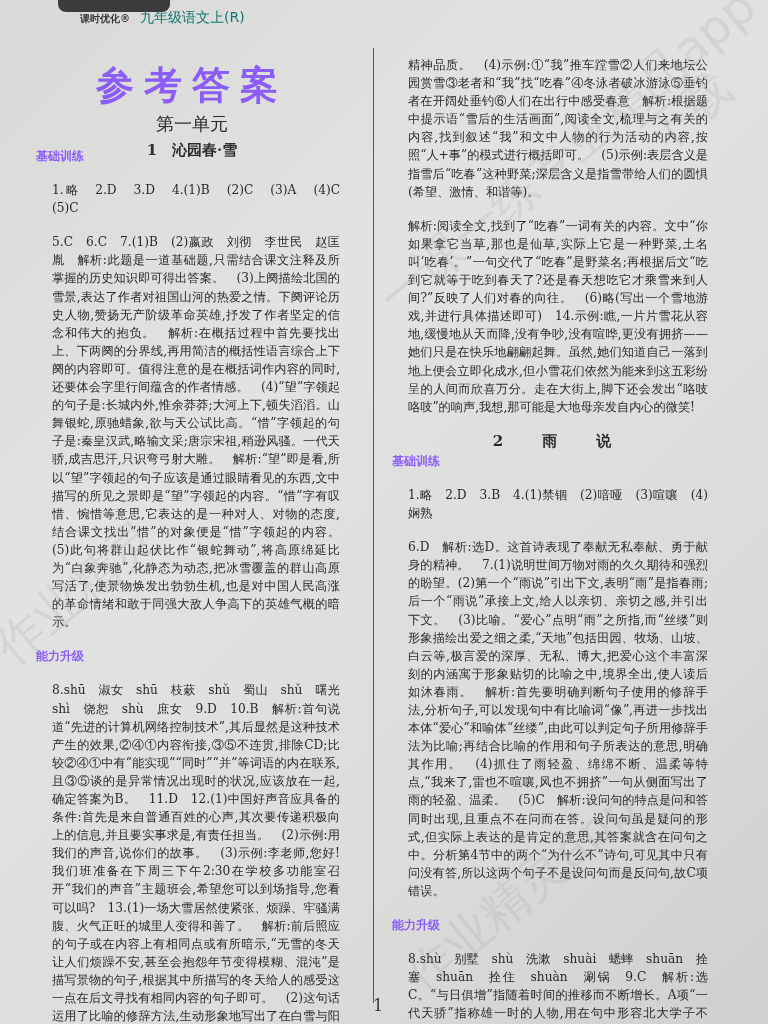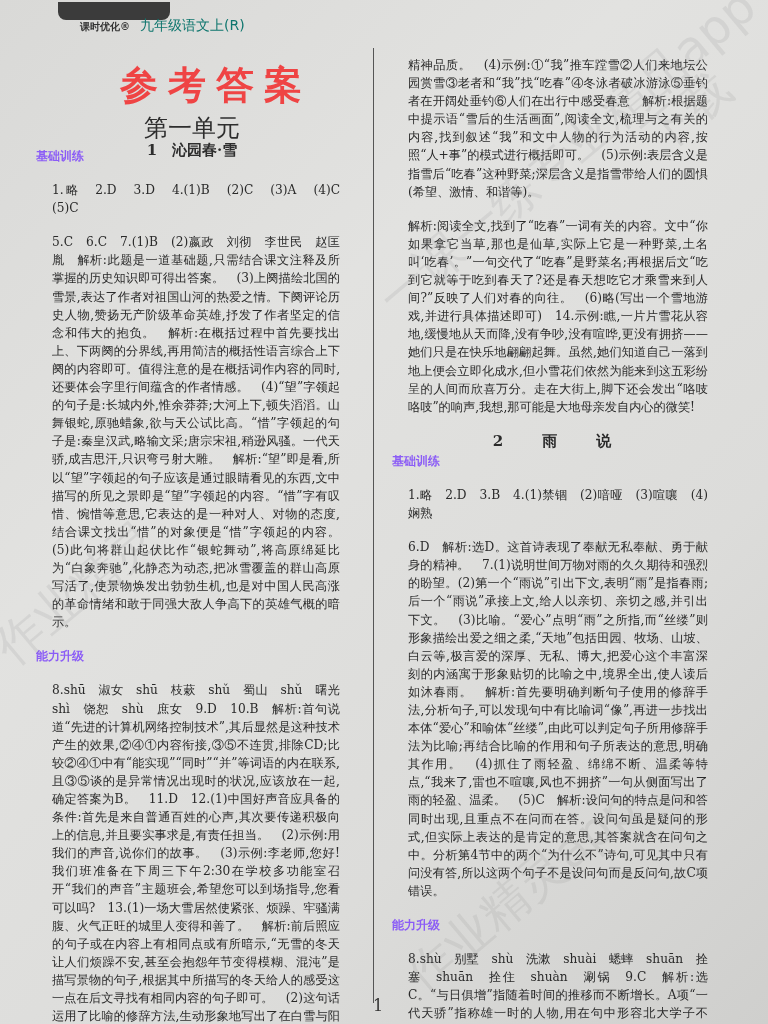--- a/index.html
+++ b/index.html
@@ -3,43 +3,42 @@
 <meta charset="utf-8">
 <style>
   html, body { margin:0; padding:0; }
   body {
     width:768px; height:1024px; overflow:hidden; position:relative;
     background: linear-gradient(135deg, #d9d9d7 0%, #e2e2e0 35%, #dcdcda 70%, #cfcfcd 100%);
     font-family: "DejaVu Serif", "Liberation Serif", serif;
     color:#2a2a2a;
   }
   .header {
-    position:absolute; left:40px; top:8px; width:330px; height:40px;
+    position:absolute; left:40px; top:0; width:330px; height:40px;
   }
   .logo-box {
     position:absolute; left:18px; top:-6px; width:112px; height:18px;
     background:#3b3b3b; border-radius:0 0 8px 8px;
   }
   .logo-text {
     position:absolute; left:40px; top:12px; font-size:10px; font-weight:bold; color:#333;
     font-family:"DejaVu Sans", sans-serif;
   }
   .book-title {
     position:absolute; left:100px; top:9px; font-size:14px; color:#0f766e;
     font-family:"DejaVu Sans", sans-serif;
   }
   .main-title {
     position:absolute; left:0; width:384px; top:60px; text-align:center;
-    font-size:38px; font-weight:bold; letter-spacing:10px; color:#ef4444;
+    font-size:38px; font-weight:bold; letter-spacing:10px; color:#8b5cf6;
     font-family:Liberation Serif, serif;
-    margin-left:24px;
   }
   .unit-title {
     position:absolute; left:0; width:384px; top:112px; text-align:center;
-    font-size:24px; color:#2e2e2e;
+    font-size:18px; color:#2e2e2e;
   }
   .lesson-title {
     position:absolute; left:0; width:384px; top:141px; text-align:center;
     font-size:15px; font-weight:bold; color:#2e2e2e;
   }
   .col {
     position:absolute; font-size:12.2px; line-height:18.1px; text-align:justify;
     color:#2a2a2a;
   }
   .col-left { left:36px; top:147px; width:320px; }

